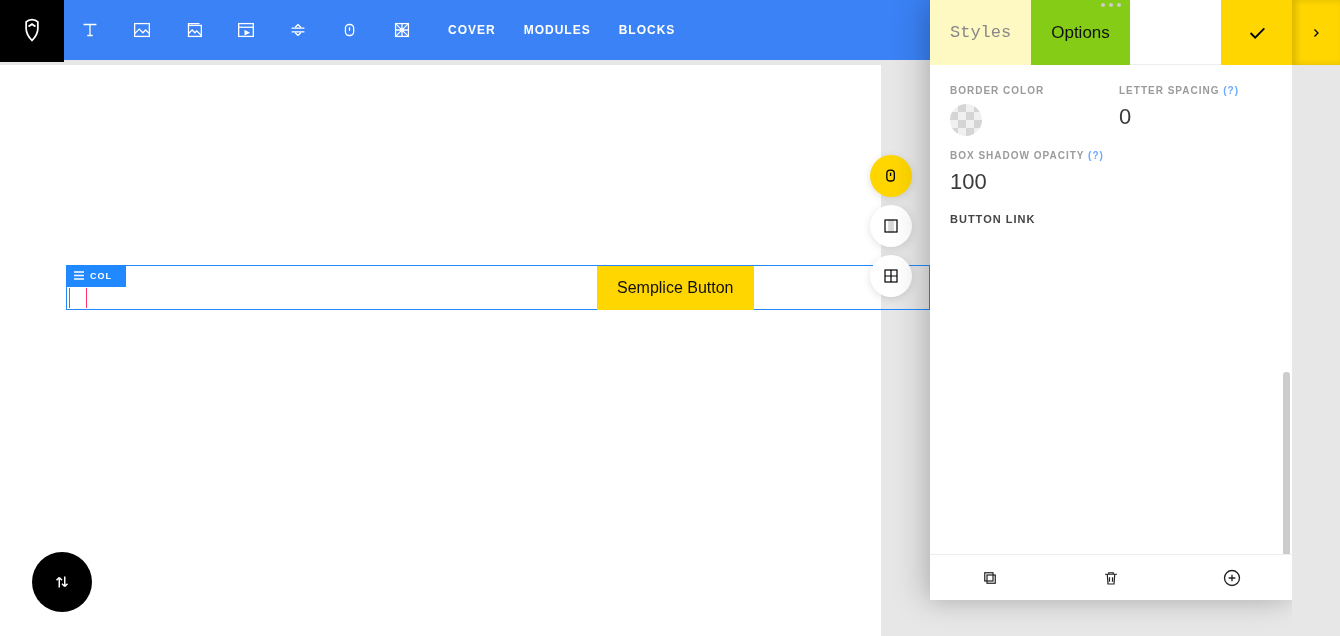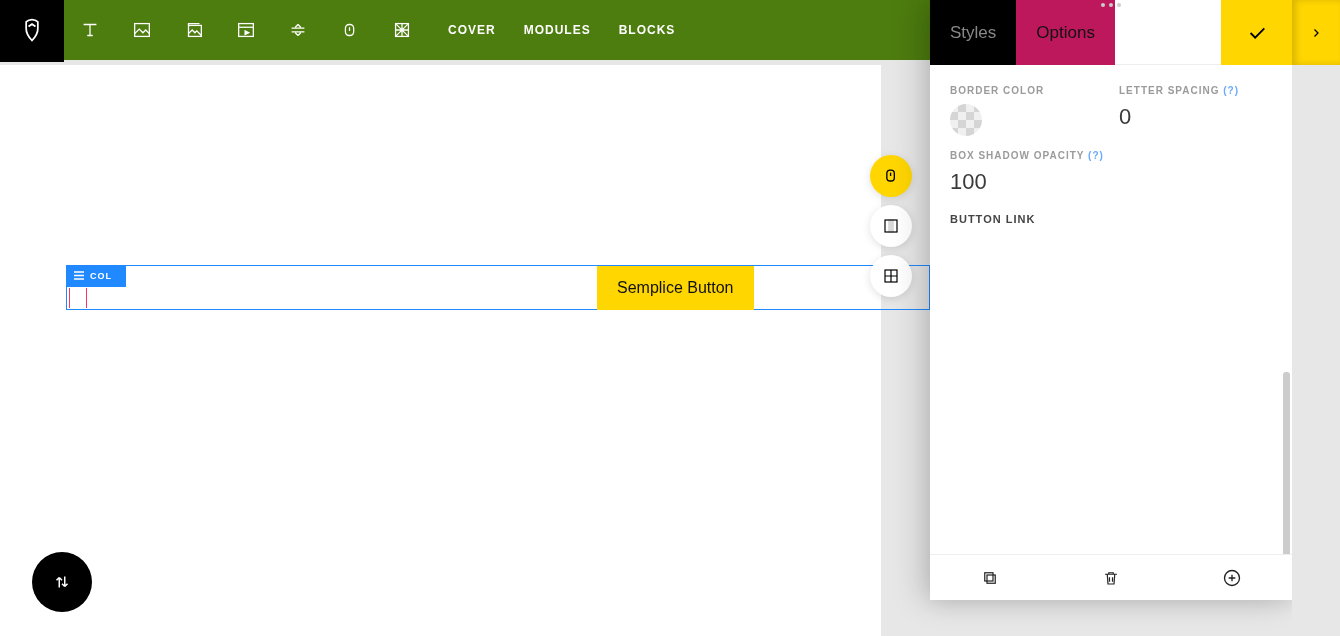--- a/index.html
+++ b/index.html
@@ -1,19 +1,19 @@
 <!DOCTYPE html>
 <html><head>
 <meta charset="utf-8">
 <style>
   * { box-sizing: border-box; margin: 0; padding: 0; }
   html, body { width: 1340px; height: 636px; font-family: "Helvetica Neue", Arial, sans-serif; background: #e7e7e7; overflow: hidden; }
   
   
-  .toolbar { position: absolute; top: 0; left: 0; width: 1340px; height: 60px; background: #4d7c0f; display: flex; align-items: center; }
+  .toolbar { position: absolute; top: 0; left: 0; width: 1340px; height: 60px; background: #3b82f6; display: flex; align-items: center; }
   .brand { width: 64px; height: 64px; background: #000; display:flex; align-items:center; justify-content:center; }
   .tool-icons { display: flex; align-items: center; height: 60px; }
   .tool-icon { width: 52px; height: 60px; display:flex; align-items:center; justify-content:center; cursor: pointer; }
   .menu-text { display: flex; gap: 28px; margin-left: 20px; }
   .menu-item { color: #fff; font-size: 12px; font-weight: 700; letter-spacing: 1px; cursor: pointer; }
   
   
   .right-group { position: absolute; right: 52px; top: 0; height: 60px; display: flex; align-items: center; gap: 18px; }
   .dots-icon, .sliders-icon { width: 24px; height: 24px; display:flex; align-items:center; justify-content:center; cursor: pointer; }
   
@@ -32,22 +32,22 @@
   
   
   .bl-circle { position:absolute; left:32px; bottom:24px; width:60px; height:60px; background:#000; border-radius:50%; display:flex; align-items:center; justify-content:center; cursor:pointer; }
   
   
   .panel { position: absolute; top: 0; left: 930px; width: 362px; height: 600px; background: #fff; box-shadow: -8px 0 30px rgba(0,0,0,0.18), 4px 0 20px rgba(0,0,0,0.1); }
   .panel-dots { position:absolute; top:3px; left:0; width:100%; display:flex; justify-content:center; gap:4px; }
   .panel-dots span { width:4px; height:4px; border-radius:50%; background:#ccc; }
   .panel-tabs { display:flex; height: 65px; border-bottom: 1px solid #eee; margin-top:0; }
   .panel-tab { height: 65px; display:flex; align-items:center; padding: 0 20px; font-size: 17px; color: #222; cursor:pointer; }
-  .panel-tab.styles { background:#000000; color:#888; }
-  .panel-tab.options { background: #be185d; color:#111; }
+  .panel-tab.styles { background:#fef9c3; color:#888;font-family:Liberation Mono, monospace; }
+  .panel-tab.options { background: #84cc16; color:#111; }
   .panel-check { width: 71px; height: 65px; margin-left:auto; background:#ffd600; display:flex; align-items:center; justify-content:center; cursor:pointer; }
   .panel-body { position:absolute; top:65px; bottom:46px; left:0; right:0; padding: 20px 20px 0 20px; overflow:auto; }
   .panel-scrollbar { position:absolute; right:2px; top:70px; width:7px; height:490px; background:transparent;}
   .panel-scrollbar .thumb { position:absolute; top:302px; width:7px; height:186px; background:#ccc; border-radius:3px; }
 
   .two-col { display:flex; gap: 16px; margin-bottom: 14px; }
   .label { font-size: 10px; font-weight:700; letter-spacing:1px; color:#9b9b9b; margin-bottom: 8px; }
   .help { color:#6aa9ff; cursor:pointer; }
   .value { font-size: 22px; font-weight:300; color:#3a3a3a; }
   .swatch { width:32px; height:32px; border-radius:50%; background:

